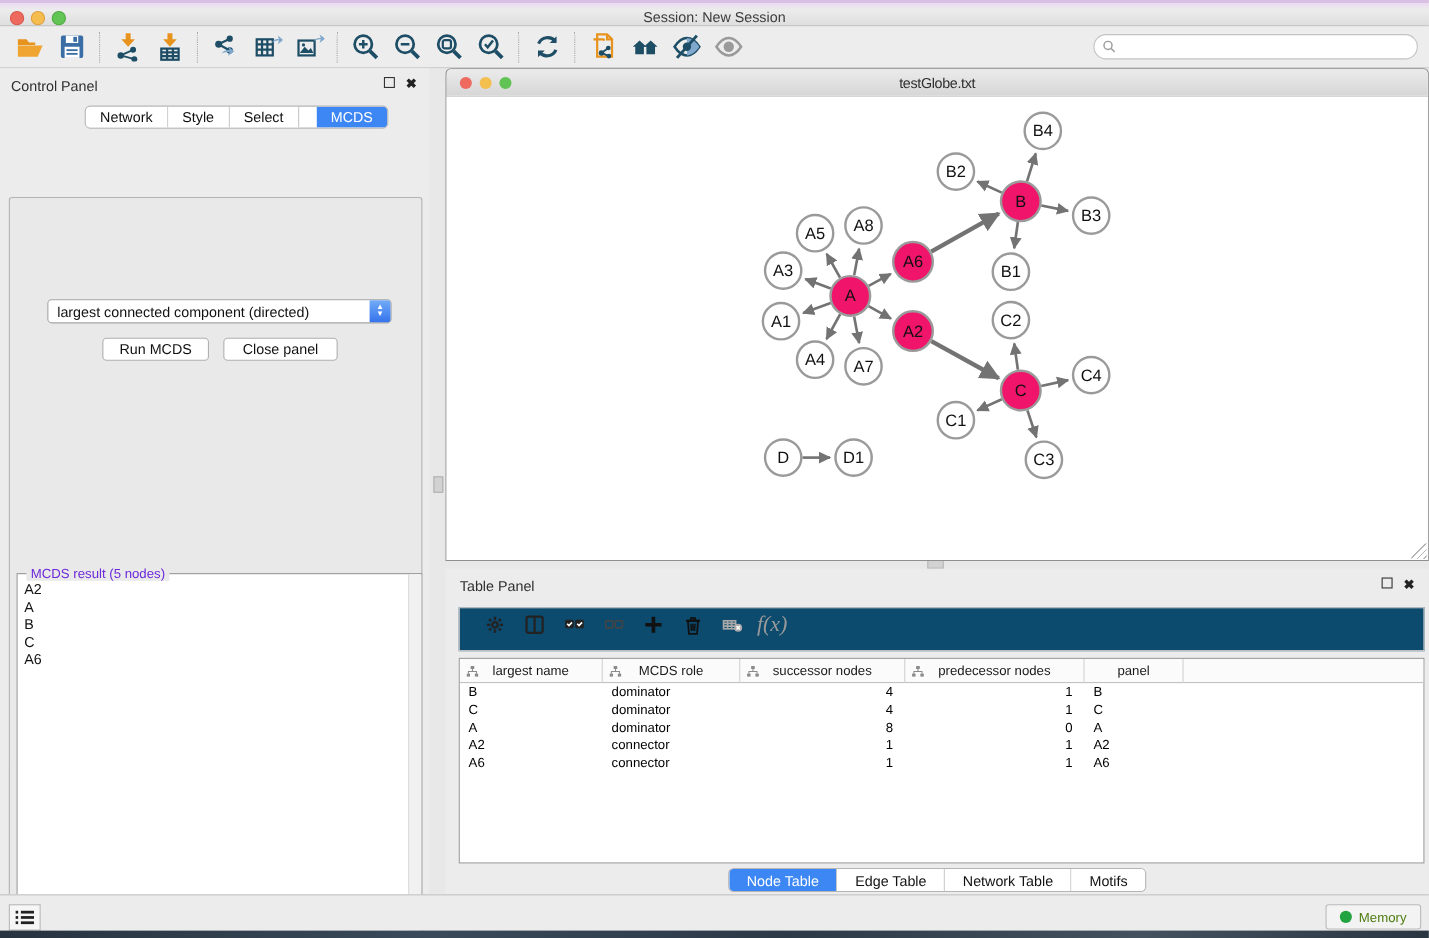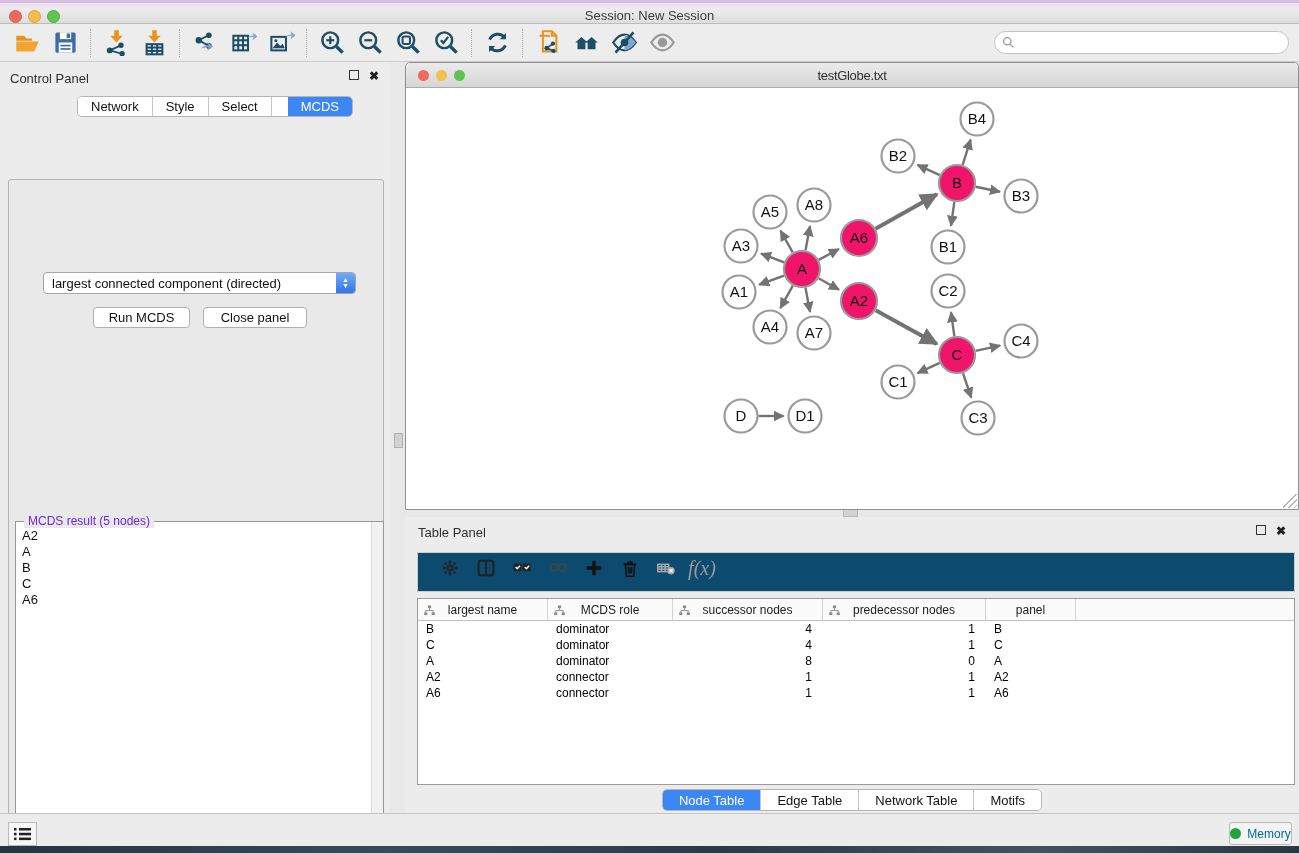--- a/index.html
+++ b/index.html
@@ -73,21 +73,21 @@
   .net-window { position:absolute; left:405px; top:62px; width:894px; height:448px;
     border:1px solid #8f8f8f; border-radius:5px 5px 0 0; background:#fff;padding-left:31px; }
   .net-titlebar { position:absolute; left:0; top:0; right:0; height:25px;
     background:linear-gradient(#ebebeb, #d6d6d6); border-bottom:1px solid #ababab; border-radius:5px 5px 0 0; }
   .net-title { position:absolute; left:0; right:0; top:5px; text-align:center; font-size:13px;
     color:#2e2e2e; font-stretch:condensed; letter-spacing:-0.3px; }
   .net-tl { position:absolute; top:7px; width:11px; height:11px; border-radius:50%; }
   .net-tl.red { left:12px; background:#ee6a5f; }
   .net-tl.yellow { left:30px; background:#f3bf4e; }
   .net-tl.green { left:48px; background:#60c353; }
-  .net-canvas { position:absolute; left:0; top:25px; right:0; bottom:0; background:#fff; overflow:hidden;margin-left:29px; }
+  .net-canvas { position:absolute; left:0; top:25px; right:0; bottom:0; background:#fff; overflow:hidden; }
   .resize-grip { position:absolute; right:1px; bottom:1px; width:14px; height:14px;
     background:
       linear-gradient(135deg, transparent 46%, #b5b5b5 46%, #b5b5b5 52%, transparent 52%,
         transparent 66%, #b5b5b5 66%, #b5b5b5 72%, transparent 72%,
         transparent 86%, #b5b5b5 86%, #b5b5b5 92%, transparent 92%); }
   .v-splitter-handle { position:absolute; left:394px; top:433px; width:9px; height:15px;
     background:#d2d2d2; border:1px solid #b0b0b0; }
   .h-splitter-handle { position:absolute; left:843px; top:509px; width:15px; height:8px;
     background:#d2d2d2; border:1px solid #b8b8b8; }
 
@@ -120,23 +120,23 @@
   .tp-tab { padding:3px 16px; font-size:13px; color:#111; background:#fff; border-right:1px solid #c6c6c6;
     display:flex; align-items:center; }
   .tp-tab:last-child { border-right:none; }
   .tp-tab.selected { background:#3d87f5; color:#fff; }
 
   
   .statusbar { position:absolute; left:0; top:813px; width:1299px; height:33px; background:#ececec;
     border-top:1px solid #c4c4c4; }
   .sb-list-btn { position:absolute; left:8px; top:8px; width:29px; height:24px; background:#f6f6f6;
     border:1px solid #b9b9b9; display:flex; align-items:center; justify-content:center; }
-  .sb-memory { position:absolute; right:7px; top:8px; width:63px; height:23px; background:#f3f3f3;
+  .sb-memory { position:absolute; right:7px; top:8px; width:87px; height:23px; background:#f3f3f3;
     border:1px solid #bbbbbb; border-radius:3px; display:flex; align-items:center; justify-content:center;
-    gap:6px; font-size:12px; color:#0369a1; }
+    gap:6px; font-size:12px; color:#4d7c0f; }
   .mem-dot { width:11px; height:11px; border-radius:50%; background:#23a33f; }
   .desktop-strip { position:absolute; left:0; top:846px; width:1299px; height:7px;
     background:linear-gradient(90deg,#27333f,#3a4a5a 30%,#2c3947 55%,#44525f 80%,#2a3642); }
 </style>
 </head>
 <body>
 
 <div id="app">
 
   <div class="titlebar">

